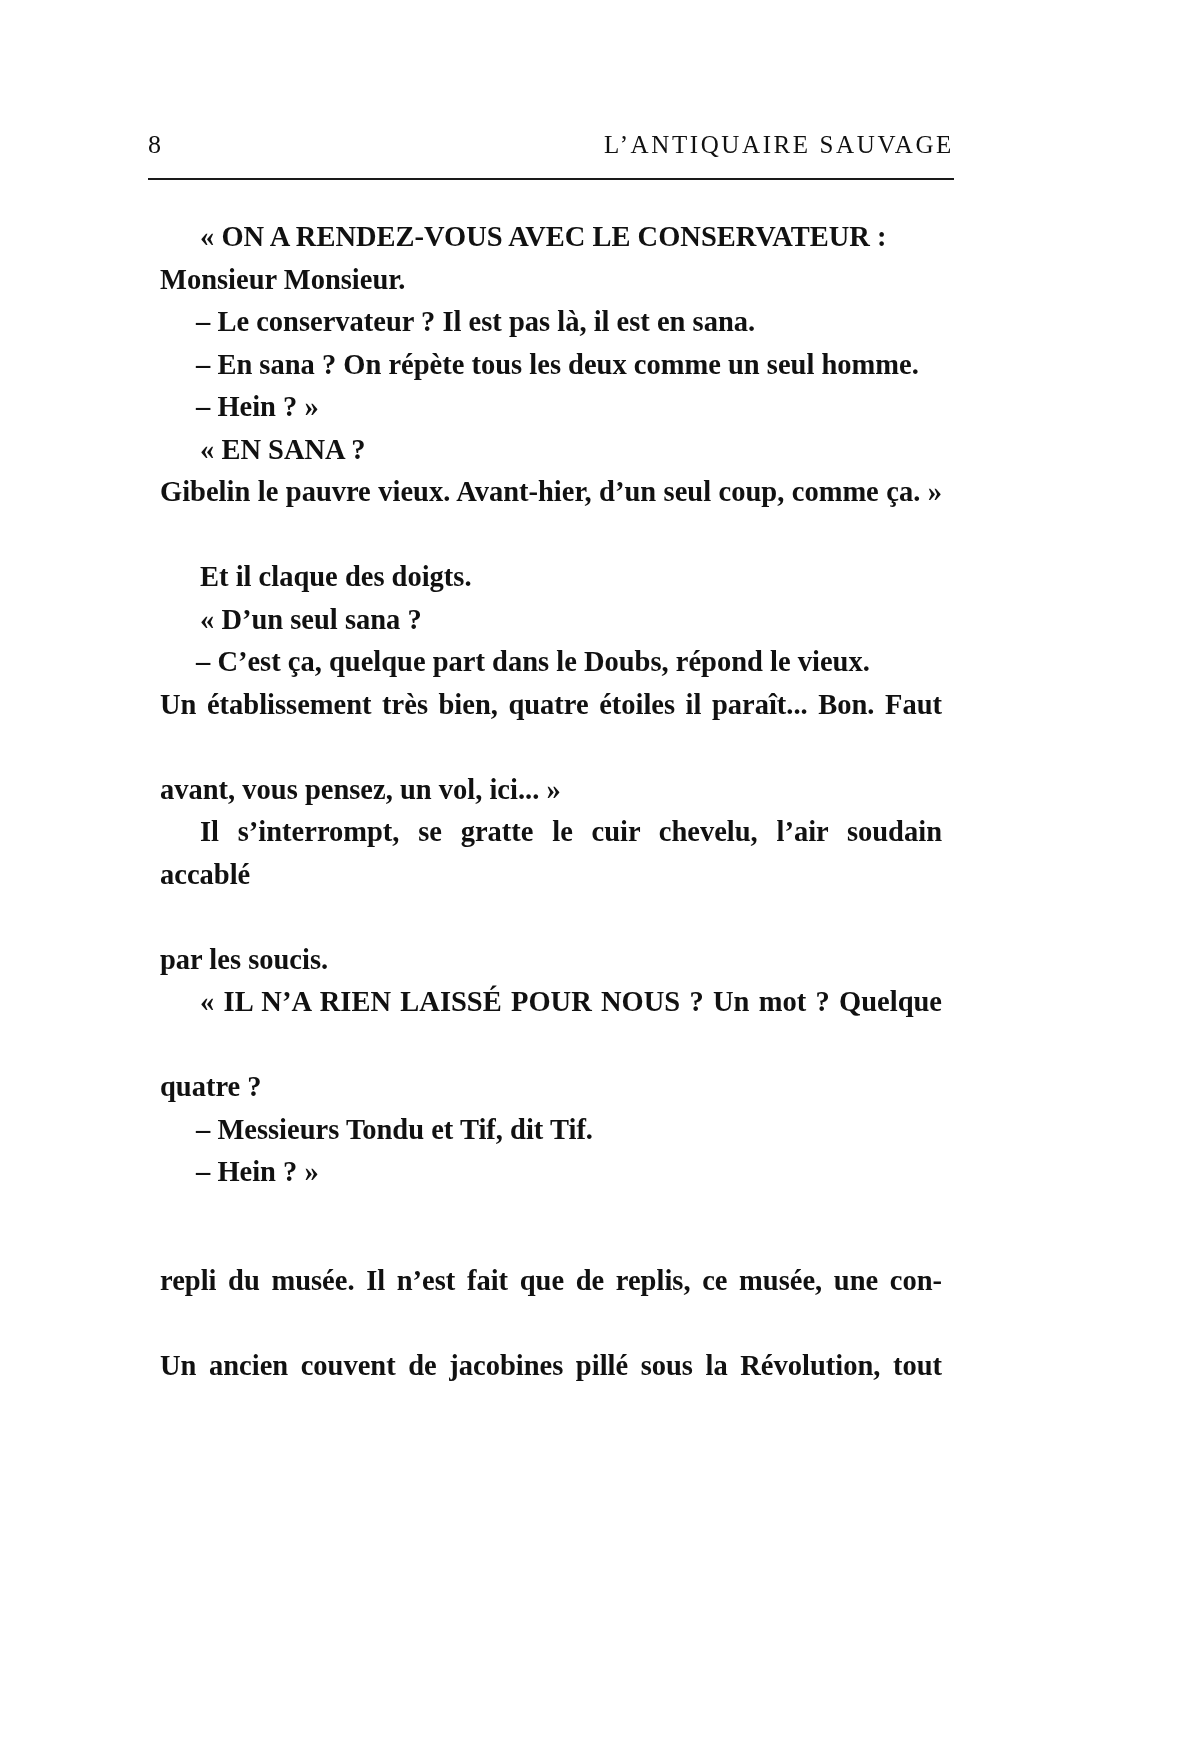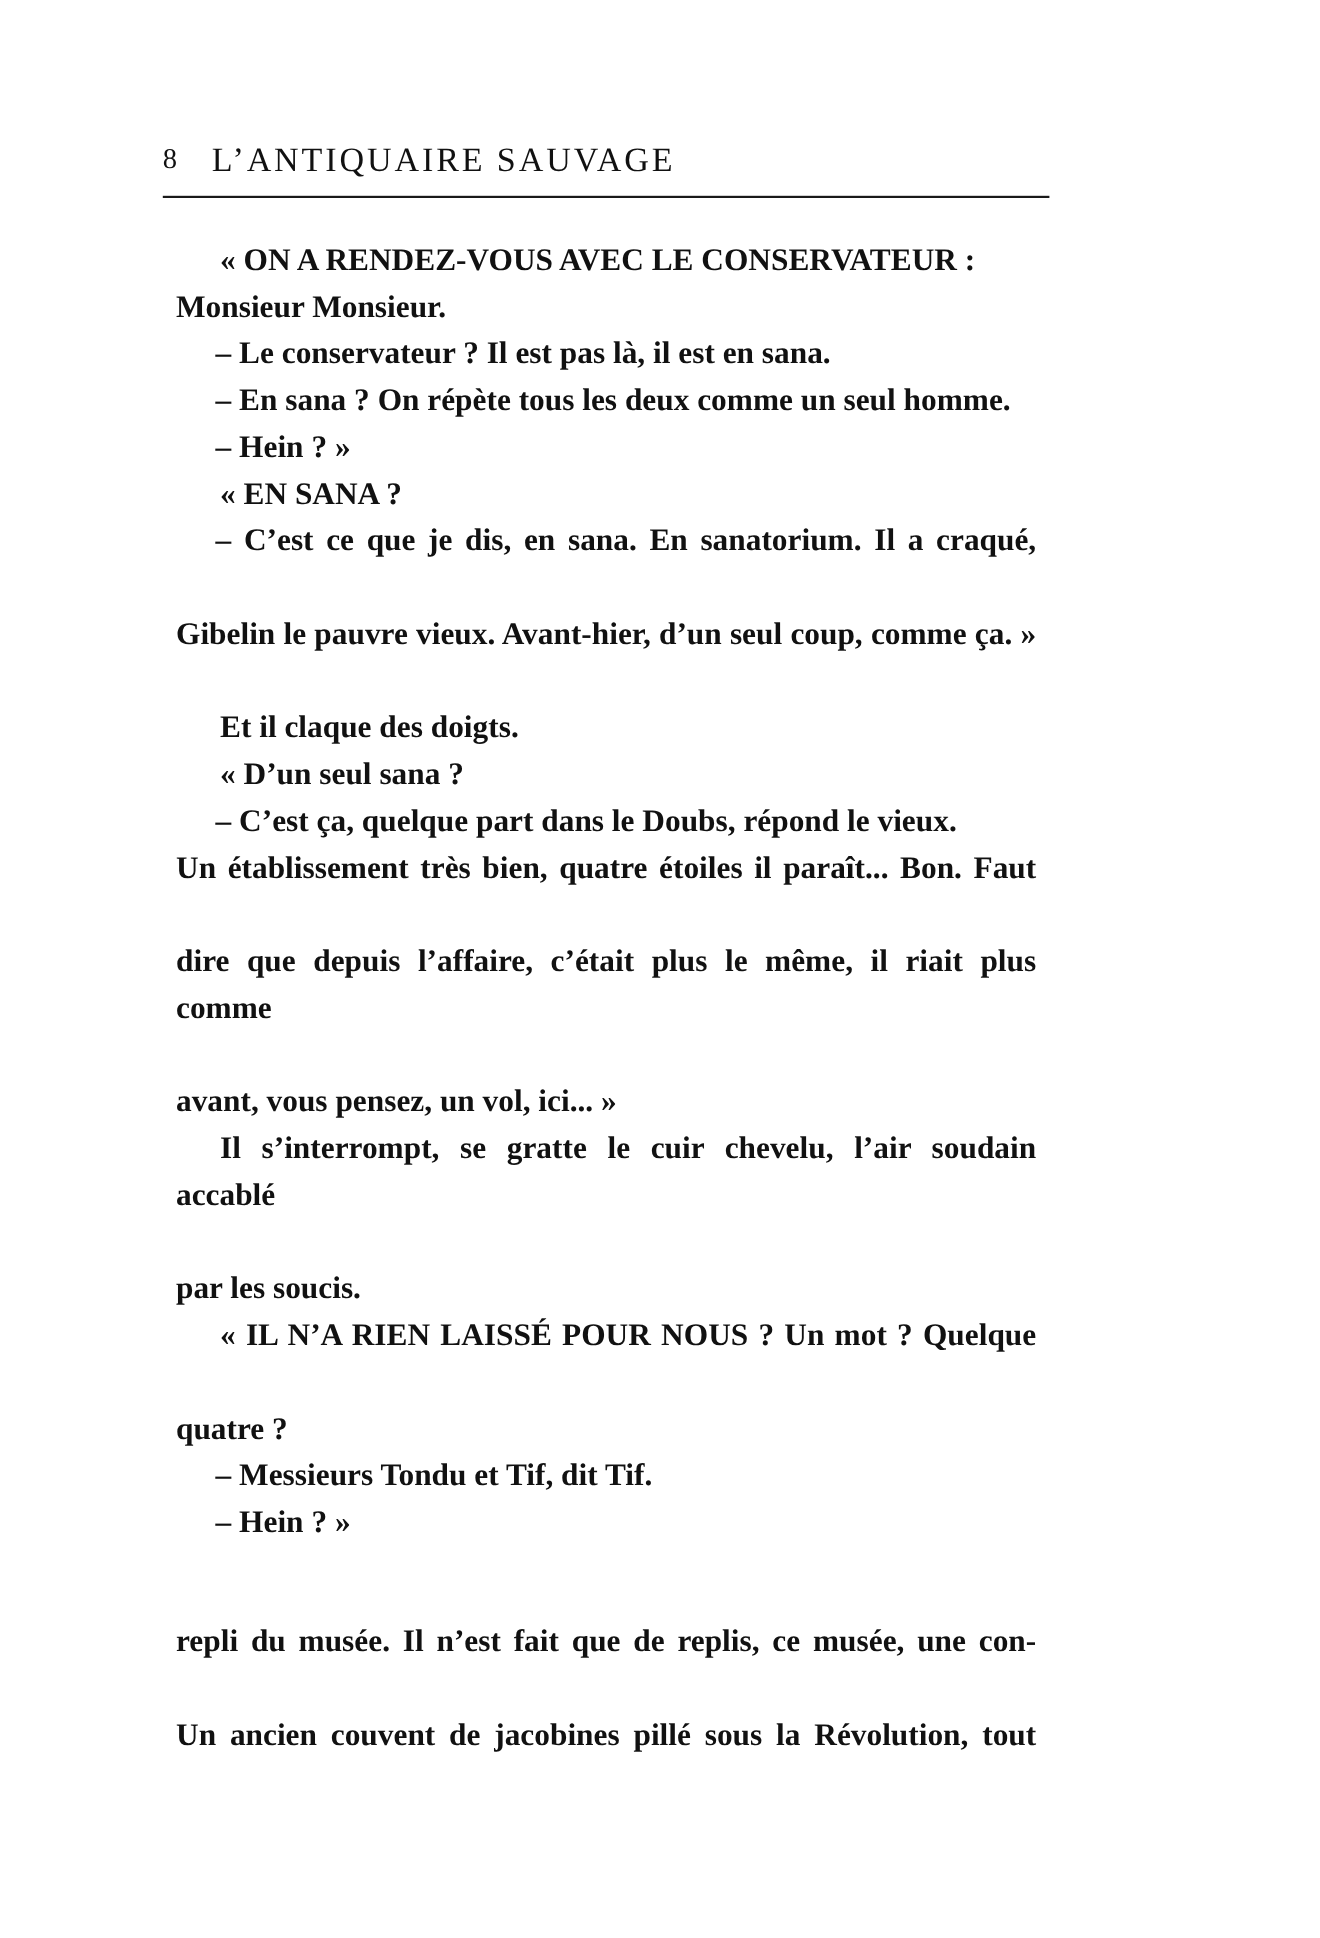--- a/index.html
+++ b/index.html
@@ -35,22 +35,22 @@
     top: 0;
     font-size: 26px;
     line-height: 34px;
     color: #111111;
   }
   .booktitle {
     position: absolute;
     left: 0;
     right: 0;
     top: 0;
-    text-align: left;
-    font-size: 31px;
+    text-align: right;
+    font-size: 25px;
     line-height: 34px;
     letter-spacing: 2.6px;
     text-indent: 2.6px;
     color: #111111;
     padding-left: 42px;
   }
   .rule {
     margin-top: 6px;
     border-top: 2px solid #1a1a1a;
     width: 100%;
@@ -110,27 +110,25 @@
     <div class="rule"></div>
 
     <div class="body-text">
       <div class="block">
           <span class="ln indent last">« ON A RENDEZ-VOUS AVEC LE CONSERVATEUR :</span>
           <span class="ln last">Monsieur Monsieur.</span>
           <span class="ln dash last">– Le conservateur ? Il est pas là, il est en sana.</span>
           <span class="ln dash last">– En sana ? On répète tous les deux comme un seul homme.</span>
           <span class="ln dash last">– Hein ? »</span>
           <span class="ln indent last">« EN SANA ?</span>
-          <span class="ln dash">– C’est ce que je dis, en sana. En sanatorium. Il a craqué,</span>
           <span class="ln">Gibelin le pauvre vieux. Avant-hier, d’un seul coup, comme ça. »</span>
           <span class="ln indent last">Et il claque des doigts.</span>
           <span class="ln indent last">« D’un seul sana ?</span>
           <span class="ln dash last">– C’est ça, quelque part dans le Doubs, répond le vieux.</span>
           <span class="ln">Un établissement très bien, quatre étoiles il paraît... Bon. Faut</span>
-          <span class="ln">dire que depuis l’affaire, c’était plus le même, il riait plus comme</span>
           <span class="ln last">avant, vous pensez, un vol, ici... »</span>
           <span class="ln indent">Il s’interrompt, se gratte le cuir chevelu, l’air soudain accablé</span>
           <span class="ln last">par les soucis.</span>
           <span class="ln indent">« IL N’A RIEN LAISSÉ POUR NOUS ? Un mot ? Quelque</span>
           <span class="ln last">quatre ?</span>
           <span class="ln dash last">– Messieurs Tondu et Tif, dit Tif.</span>
           <span class="ln dash last">– Hein ? »</span>
         </div>
       <div class="para-gap"></div>
       <div class="block">

